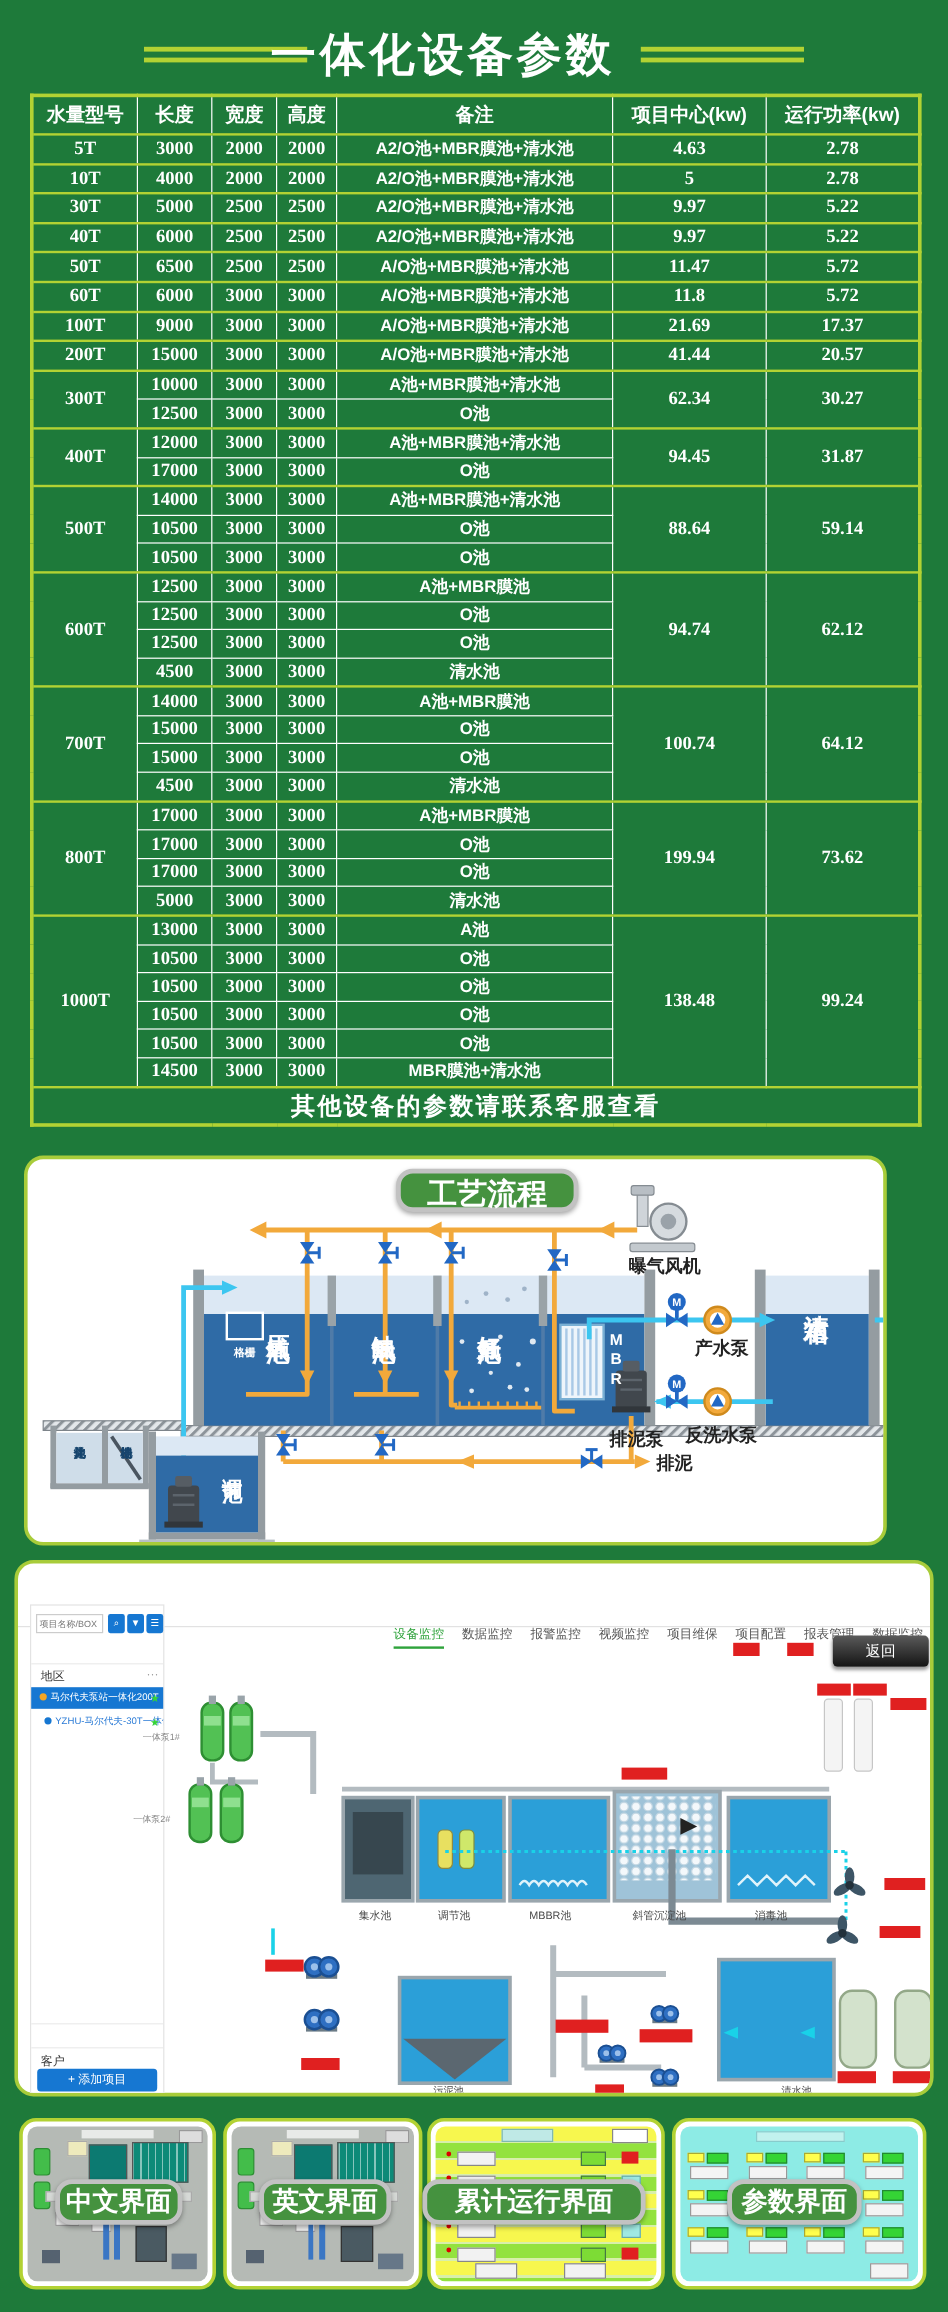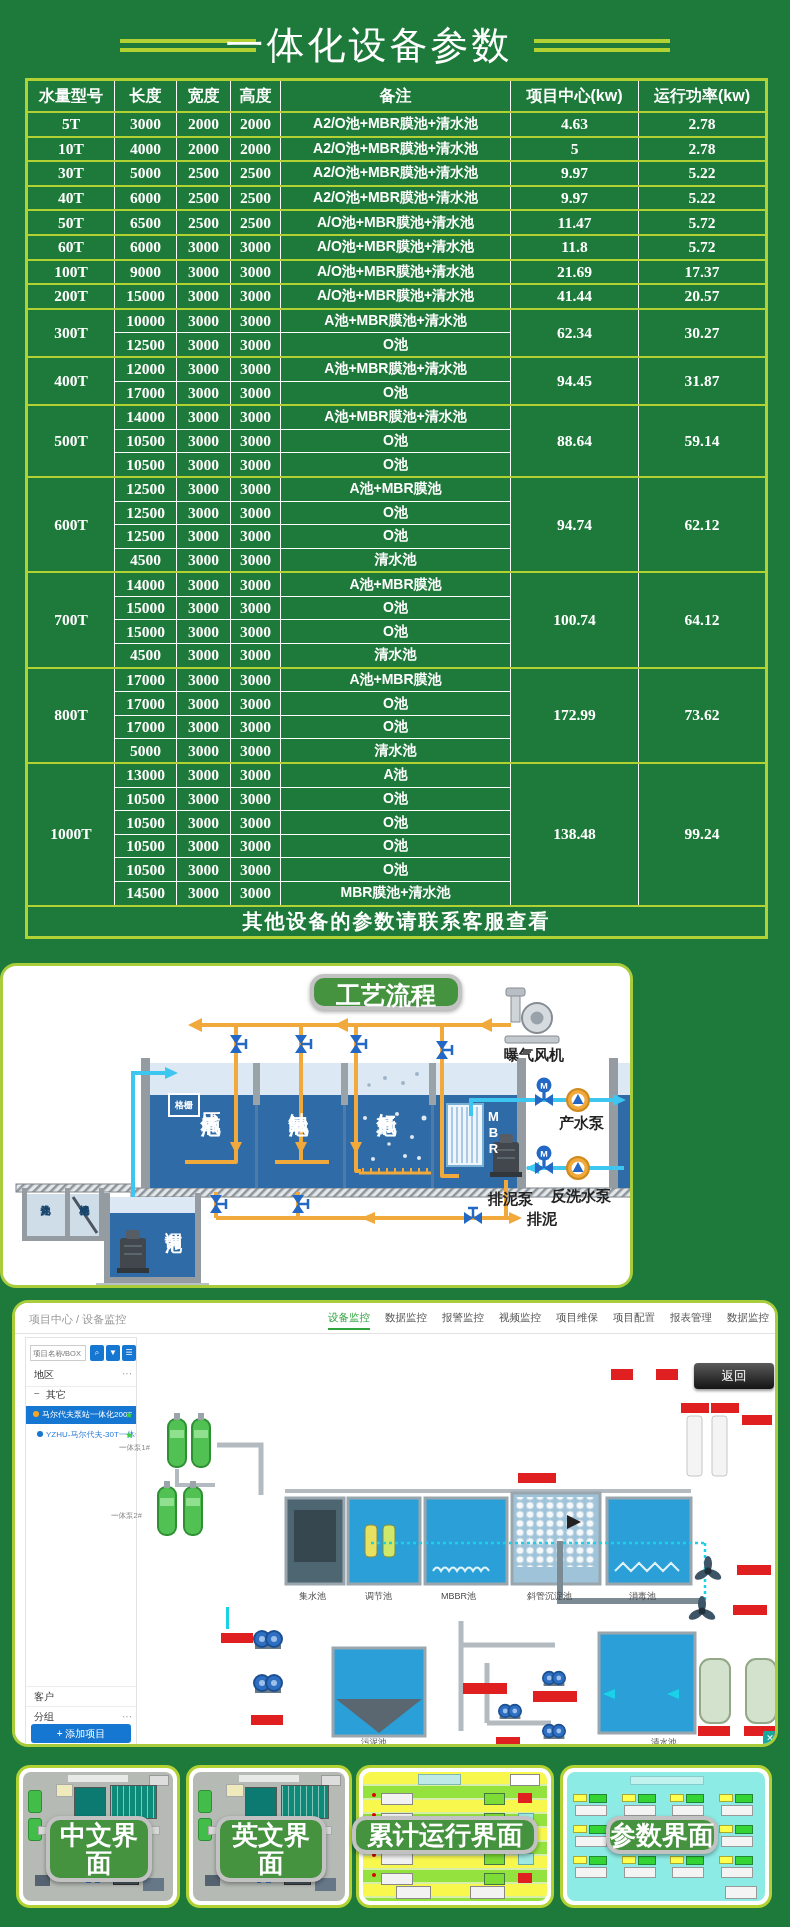--- a/index.html
+++ b/index.html
@@ -1,20 +1,20 @@
 <!DOCTYPE html>
 <html><head>
 <meta charset="utf-8">
 <style>
   html,body{margin:0;padding:0;}
   body{width:790px;height:1927px;background:#1e7a3a;font-family:"Liberation Sans",sans-serif;position:relative;overflow:hidden;}
-  .abs{position:absolute;}
+  .abs{position:absolute;margin-top:22px;}
   
   .hline{position:absolute;width:136px;height:4px;background:#b2d233;}
-  #page-title{position:absolute;left:0;top:20px;width:738px;text-align:center;font-size:38px;font-weight:normal;color:#fff;letter-spacing:3px;}
+  #page-title{position:absolute;left:0;top:20px;width:738px;text-align:center;font-size:38px;font-weight:bold;color:#fff;letter-spacing:3px;}
   
   #params-table{position:absolute;left:25px;top:78px;width:740px;border-collapse:collapse;border:3px solid #b2d233;table-layout:fixed;}
   #params-table th,#params-table td{border:1px solid #fff;color:#fff;text-align:center;font-weight:bold;padding:0;overflow:hidden;}
   #params-table thead th{height:30px;font-size:16px;border-bottom:2px solid #b2d233;}
   #params-table tbody td{height:22.6px;font-size:15.5px;font-family:"Liberation Serif",serif;}
   #params-table tbody td.note-cell{font-size:14px;font-family:"Liberation Sans",sans-serif;}
   #params-table tbody tr.group-start td{border-top:2px solid #b2d233;}
   #params-table tfoot td{border-top:2px solid #b2d233;height:29px;font-size:20px;letter-spacing:2px;}
   
   .panel{position:absolute;background:#fff;border:3px solid #a8cc3a;border-radius:16px;box-sizing:border-box;overflow:hidden;}
@@ -33,21 +33,21 @@
   .star{color:#35d435;font-size:9px;position:absolute;right:3px;}
   .dot-orange{display:inline-block;width:6px;height:6px;border-radius:50%;background:#f5a623;margin:0 3px 0 7px;}
   .dot-blue{display:inline-block;width:6px;height:6px;border-radius:50%;background:#1677d2;margin:0 3px 0 11px;}
   .chip{position:absolute;background:#e02020;}
   .clabel{position:absolute;font-size:9px;color:#4a4a4a;white-space:nowrap;}
   #back-btn{position:absolute;left:679px;top:60px;width:80px;height:26px;background:linear-gradient(#5a5a5a,#141414);color:#fff;font-size:12.5px;text-align:center;line-height:26px;border-radius:4px;cursor:pointer;box-shadow:0 2px 3px rgba(0,0,0,.4);}
   #add-btn{position:absolute;left:5px;top:386px;width:100px;height:19px;background:#1677d2;color:#fff;font-size:10px;text-align:center;line-height:19px;border-radius:3px;cursor:pointer;}
   
   .screen-panel{position:absolute;background:#fff;border:3px solid #b2d233;border-radius:14px;padding:4px;box-sizing:border-box;overflow:hidden;}
   .screen-inner{position:relative;width:100%;height:100%;border-radius:8px;overflow:hidden;}
-  .screen-badge{position:absolute;z-index:5;font-size:26px;line-height:28px;padding:1px 0;}
+  .screen-badge{position:absolute;z-index:5;font-size:22px;line-height:28px;padding:1px 0;}
   .p3bg{background:repeating-linear-gradient(180deg,#f7f74e 0 12px,#d8efa9 12px 14px,#93e23e 14px 26px,#d8efa9 26px 28px);}
   .p4bg{background:#8debe5;}
   .p4grid{position:absolute;left:6px;top:22px;right:6px;display:grid;grid-template-columns:repeat(4,1fr);gap:7px 8px;}
 </style>
 </head>
 <body>
 
 <div class="hline" style="left:120px;top:39px;"></div>
 <div class="hline" style="left:120px;top:48px;"></div>
 <div class="hline" style="left:534px;top:39px;"></div>
@@ -252,21 +252,21 @@
         <td class="num-cell">3000</td>
         <td class="num-cell">3000</td>
         <td class="note-cell">清水池</td>
       </tr>
       <tr class="group-start">
         <td rowspan="4" class="model-cell">800T</td>
         <td class="num-cell">17000</td>
         <td class="num-cell">3000</td>
         <td class="num-cell">3000</td>
         <td class="note-cell">A池+MBR膜池</td>
-        <td rowspan="4" class="power-cell">172.99</td>
+        <td rowspan="4" class="power-cell">199.94</td>
         <td rowspan="4" class="power-cell">73.62</td>
       </tr>
       <tr>
         <td class="num-cell">17000</td>
         <td class="num-cell">3000</td>
         <td class="num-cell">3000</td>
         <td class="note-cell">O池</td>
       </tr>
       <tr>
         <td class="num-cell">17000</td>
@@ -320,21 +320,21 @@
         <td class="note-cell">MBR膜池+清水池</td>
       </tr>
     </tbody>
   <tfoot>
       <tr>
         <td colspan="7">其他设备的参数请联系客服查看</td>
       </tr>
     </tfoot>
 </table>
 
-<div class="panel" style="left:0;top:963px;width:633px;height:325px;">
+<div class="panel" style="left:20px;top:963px;width:719px;height:325px;">
   <svg width="766" height="325" viewBox="0 0 766 325" style="position:absolute;left:0;top:0;">
     <defs>
       <pattern id="hatch" width="6" height="6" patternTransform="rotate(45)" patternUnits="userSpaceOnUse">
           <rect width="6" height="6" fill="#e3e7ea"></rect>
           <rect width="2.5" height="6" fill="#8d949a"></rect>
         </pattern>
       <g id="vlv" fill="#2268c4">
           <polygon points="-9,-6 0,0 -9,6"></polygon>
           <polygon points="9,-6 0,0 9,6"></polygon>
           <line x1="0" y1="0" x2="0" y2="-10" stroke="#2268c4" stroke-width="2.5"></line>

